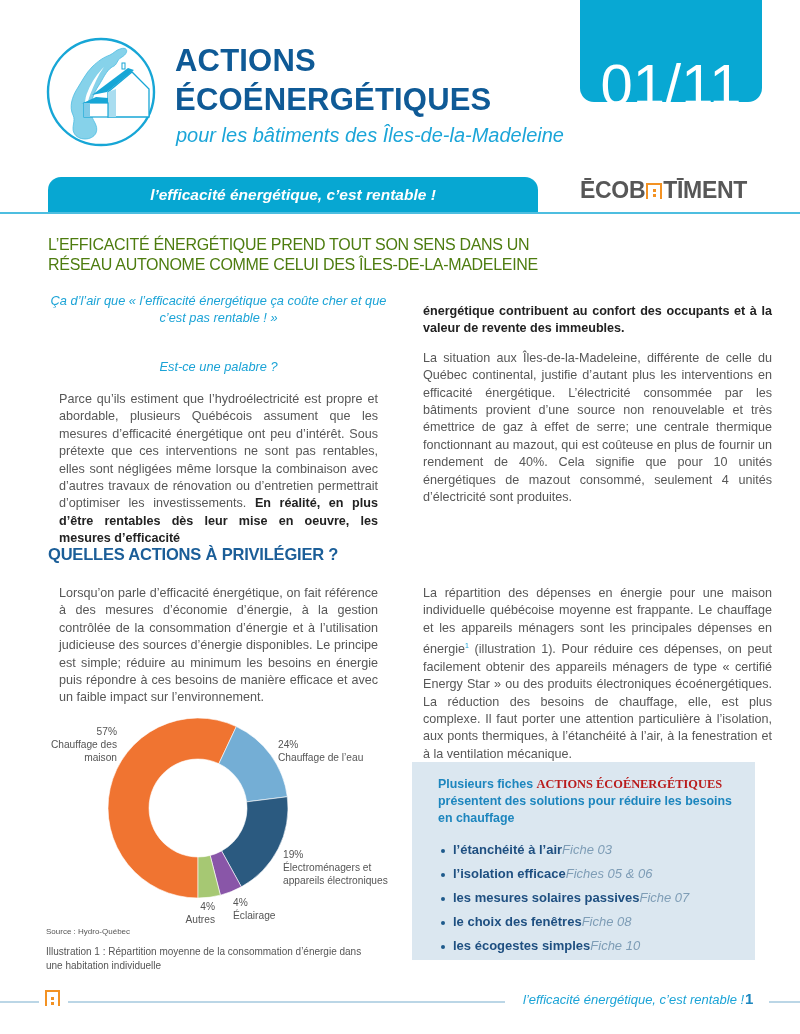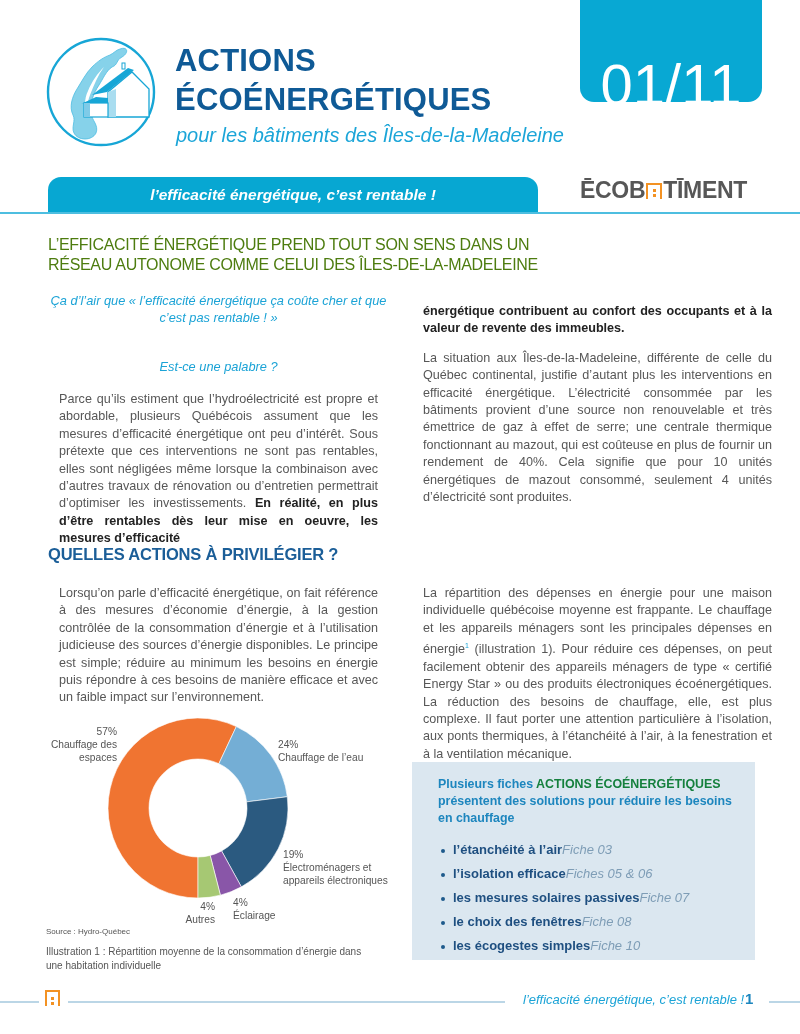--- a/index.html
+++ b/index.html
@@ -28,21 +28,21 @@
   .b{font-weight:bold;color:#222;}
   sup.fn{color:#1BA3D6;font-size:7px;vertical-align:super;}
   
   #chart-svg{left:0;top:700px;width:400px;height:210px;}
   .clbl{font-size:10.2px;line-height:13px;color:#555;white-space:nowrap;}
   .src{left:46px;top:927px;font-size:8px;color:#555;}
   .cap{left:46px;top:945px;width:330px;font-size:10px;line-height:13.5px;color:#555;}
   
   #box{left:412px;top:762px;width:343px;height:198px;background:#DBE7F0;}
   .box-h{position:absolute;left:26px;top:14px;width:300px;font-size:12.4px;line-height:17px;font-weight:bold;color:#1D86BE;}
-  .box-h .strong{color:#15803d;}
+  .box-h .strong{color:#b91c1c;font-family:Liberation Serif, serif;}
   .box-list{position:absolute;left:26px;top:76px;margin:0;padding:0;list-style:none;}
   .box-list li{height:24px;line-height:24px;font-size:13px;white-space:nowrap;}
   .bul{display:inline-block;width:4px;height:4px;background:#1E5A8C;border-radius:50%;vertical-align:middle;margin:0 8px 0 3px;}
   .itm{font-weight:bold;color:#1E4F80;}
   .ref{font-style:italic;color:#7E9DB6;}
   
   .fline{height:1.5px;background:#BBD6E6;top:1001px;}
   #f-icon{left:45px;top:990px;width:15px;height:16px;border:2px solid #F39223;border-bottom:none;box-sizing:border-box;}
   #f-icon::before,#f-icon::after{content:"";position:absolute;left:4px;width:3px;height:3px;background:#F39223;}
   #f-icon::before{top:5px;}
@@ -113,21 +113,21 @@
     <path d="M198,198 A90,90 0 1 1 236.32013624085647,26.5655652780582 L218.86318528668852,63.66347442916503 A49,49 0 1 0 198,157 Z" fill="#F07431" stroke="#fff" stroke-width="0.6"></path>
     <path d="M236.32013624085647,26.5655652780582 A90,90 0 0 1 287.290323118303,96.72000897921258 L246.61362036440943,101.85867155534906 A49,49 0 0 0 218.86318528668852,63.66347442916503 Z" fill="#74AED5" stroke="#fff" stroke-width="0.6"></path>
     <path d="M287.290323118303,96.72000897921258 A90,90 0 0 1 241.3578306691543,186.86760120394774 L221.605930030984,150.93902732214934 A49,49 0 0 0 246.61362036440943,101.85867155534906 Z" fill="#2B5A80" stroke="#fff" stroke-width="0.6"></path>
     <path d="M241.3578306691543,186.86760120394774 A90,90 0 0 1 220.38208984483683,195.17248450157683 L210.18580447107783,155.46057489530295 A49,49 0 0 0 221.605930030984,150.93902732214934 Z" fill="#8956A8" stroke="#fff" stroke-width="0.6"></path>
     <path d="M220.38208984483683,195.17248450157683 A90,90 0 0 1 198.00000000000003,198 L198.00000000000003,157 A49,49 0 0 0 210.18580447107783,155.46057489530295 Z" fill="#A6C873" stroke="#fff" stroke-width="0.6"></path>
   </svg>
 
 <div class="abs clbl" style="left:30px;top:725px;width:87px;text-align:right">
   <div>57%</div>
   <div>Chauffage des</div>
-  <div>espaces</div>
+  <div>maison</div>
 </div>
 <div class="abs clbl" style="left:278px;top:738px">
   <div>24%</div>
   <div>Chauffage de l’eau</div>
 </div>
 <div class="abs clbl" style="left:283px;top:848px">
   <div>19%</div>
   <div>Électroménagers et</div>
   <div>appareils électroniques</div>
 </div>

